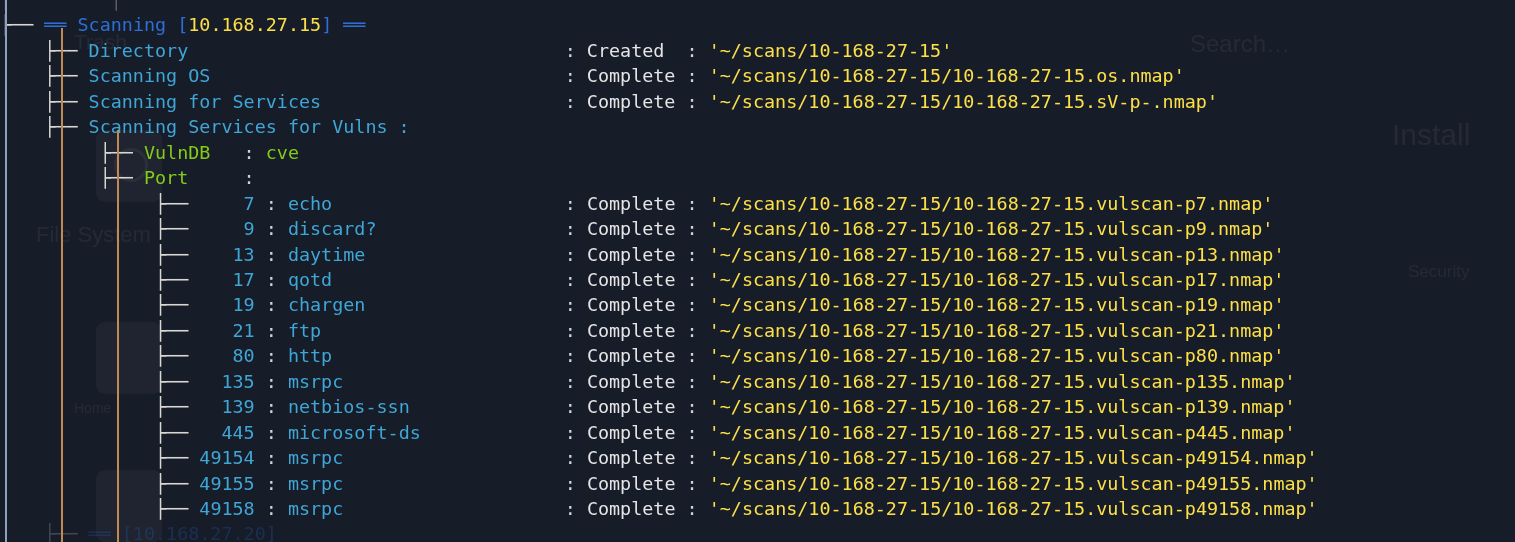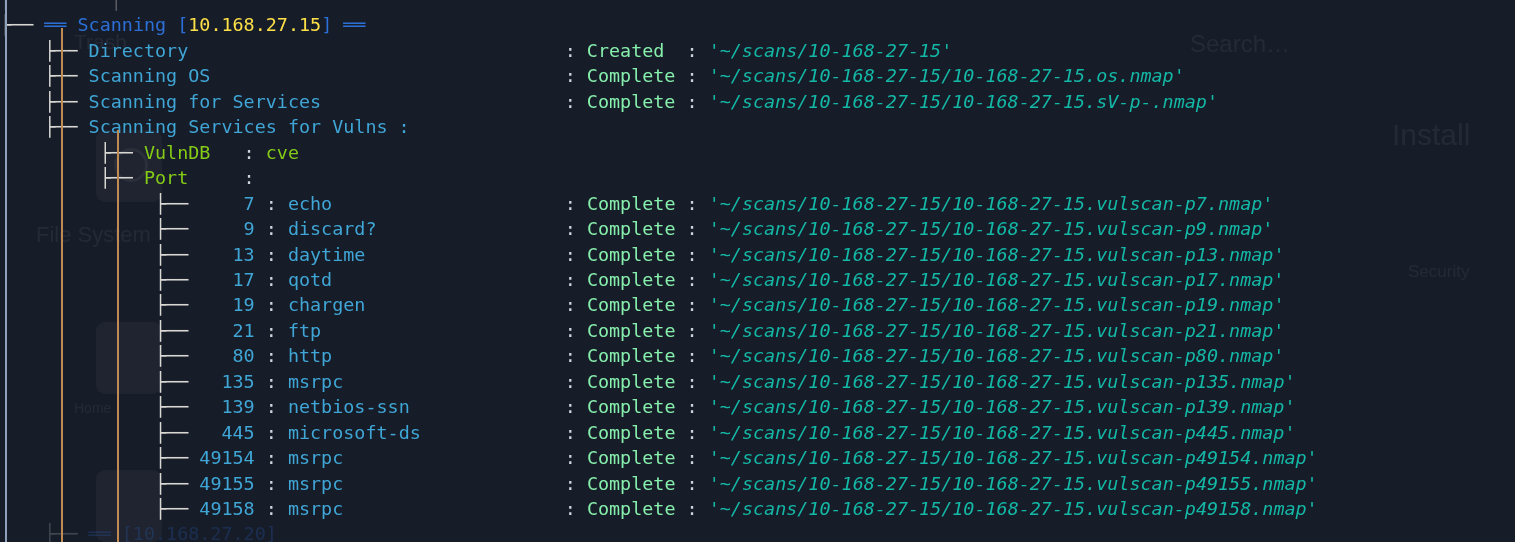--- a/index.html
+++ b/index.html
@@ -21,22 +21,22 @@
         font-size:18.4px;line-height:25.45px;letter-spacing:0;white-space:pre;}
   .row{position:absolute;left:0;right:0;height:25.45px;white-space:pre;}
   .c{display:inline;}
 
   
   .tree   {color:#d9d7d2;}
   .label  {color:#3fa6d6;}            
   .hdr    {color:#2c6fd6;}            
   .brkt   {color:#2c6fd6;}
   .host   {color:#fde047;}
-  .ok     {color:#86efac;margin-top:16px;}            
-  .path   {color:#14b8a6;font-style:italic;}            
+  .ok     {color:#e5e5e5;margin-top:16px;}            
+  .path   {color:#fde047;}            
   .white  {color:#84cc16;}            
   .colon  {color:#cfd3da;}
   .num    {color:#3fa6d6;}
   .dim    {opacity:.35;}
   .faint  {opacity:.22;}
 
   
   .vrule{position:absolute;top:0;bottom:0;width:2px;z-index:3;}
 </style>
 </head>

